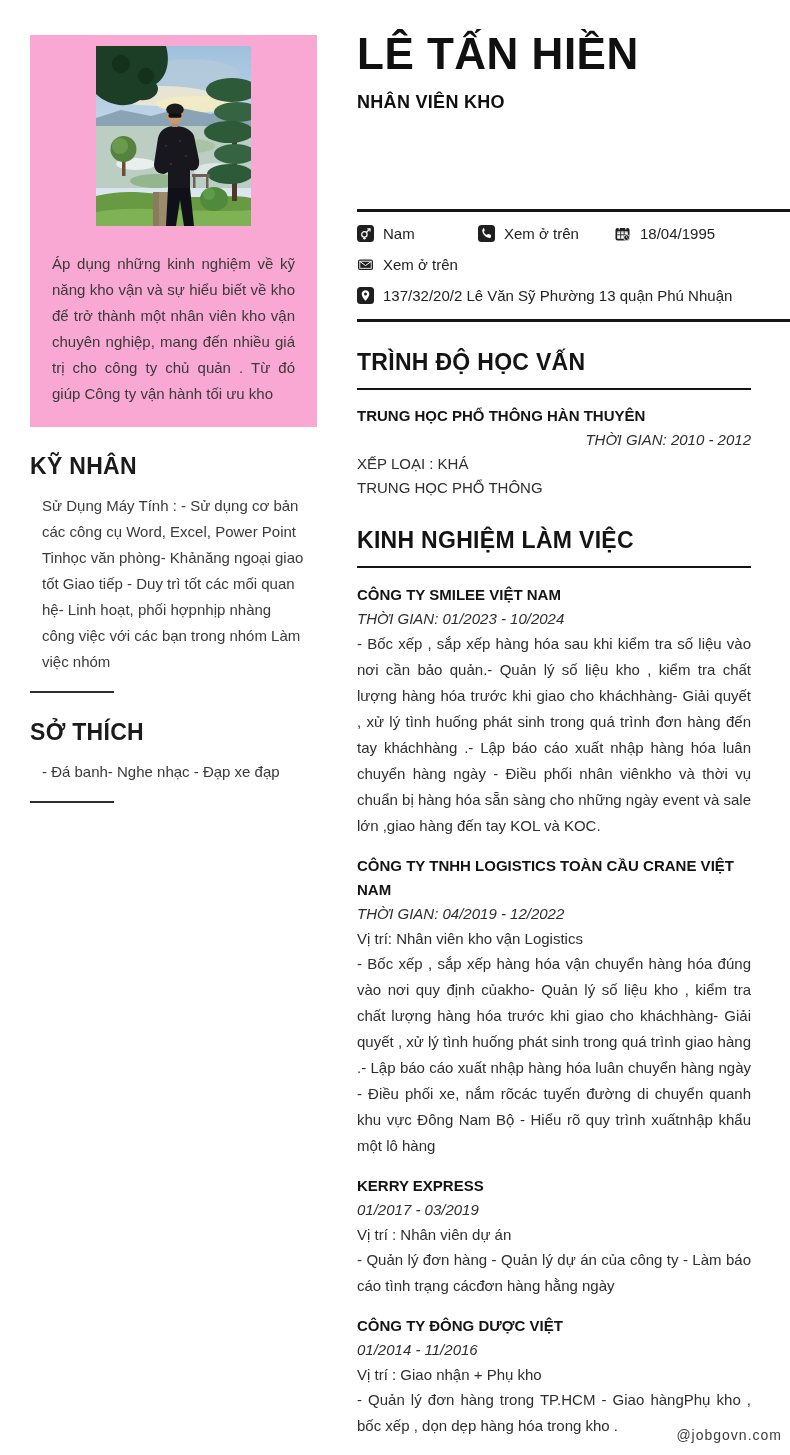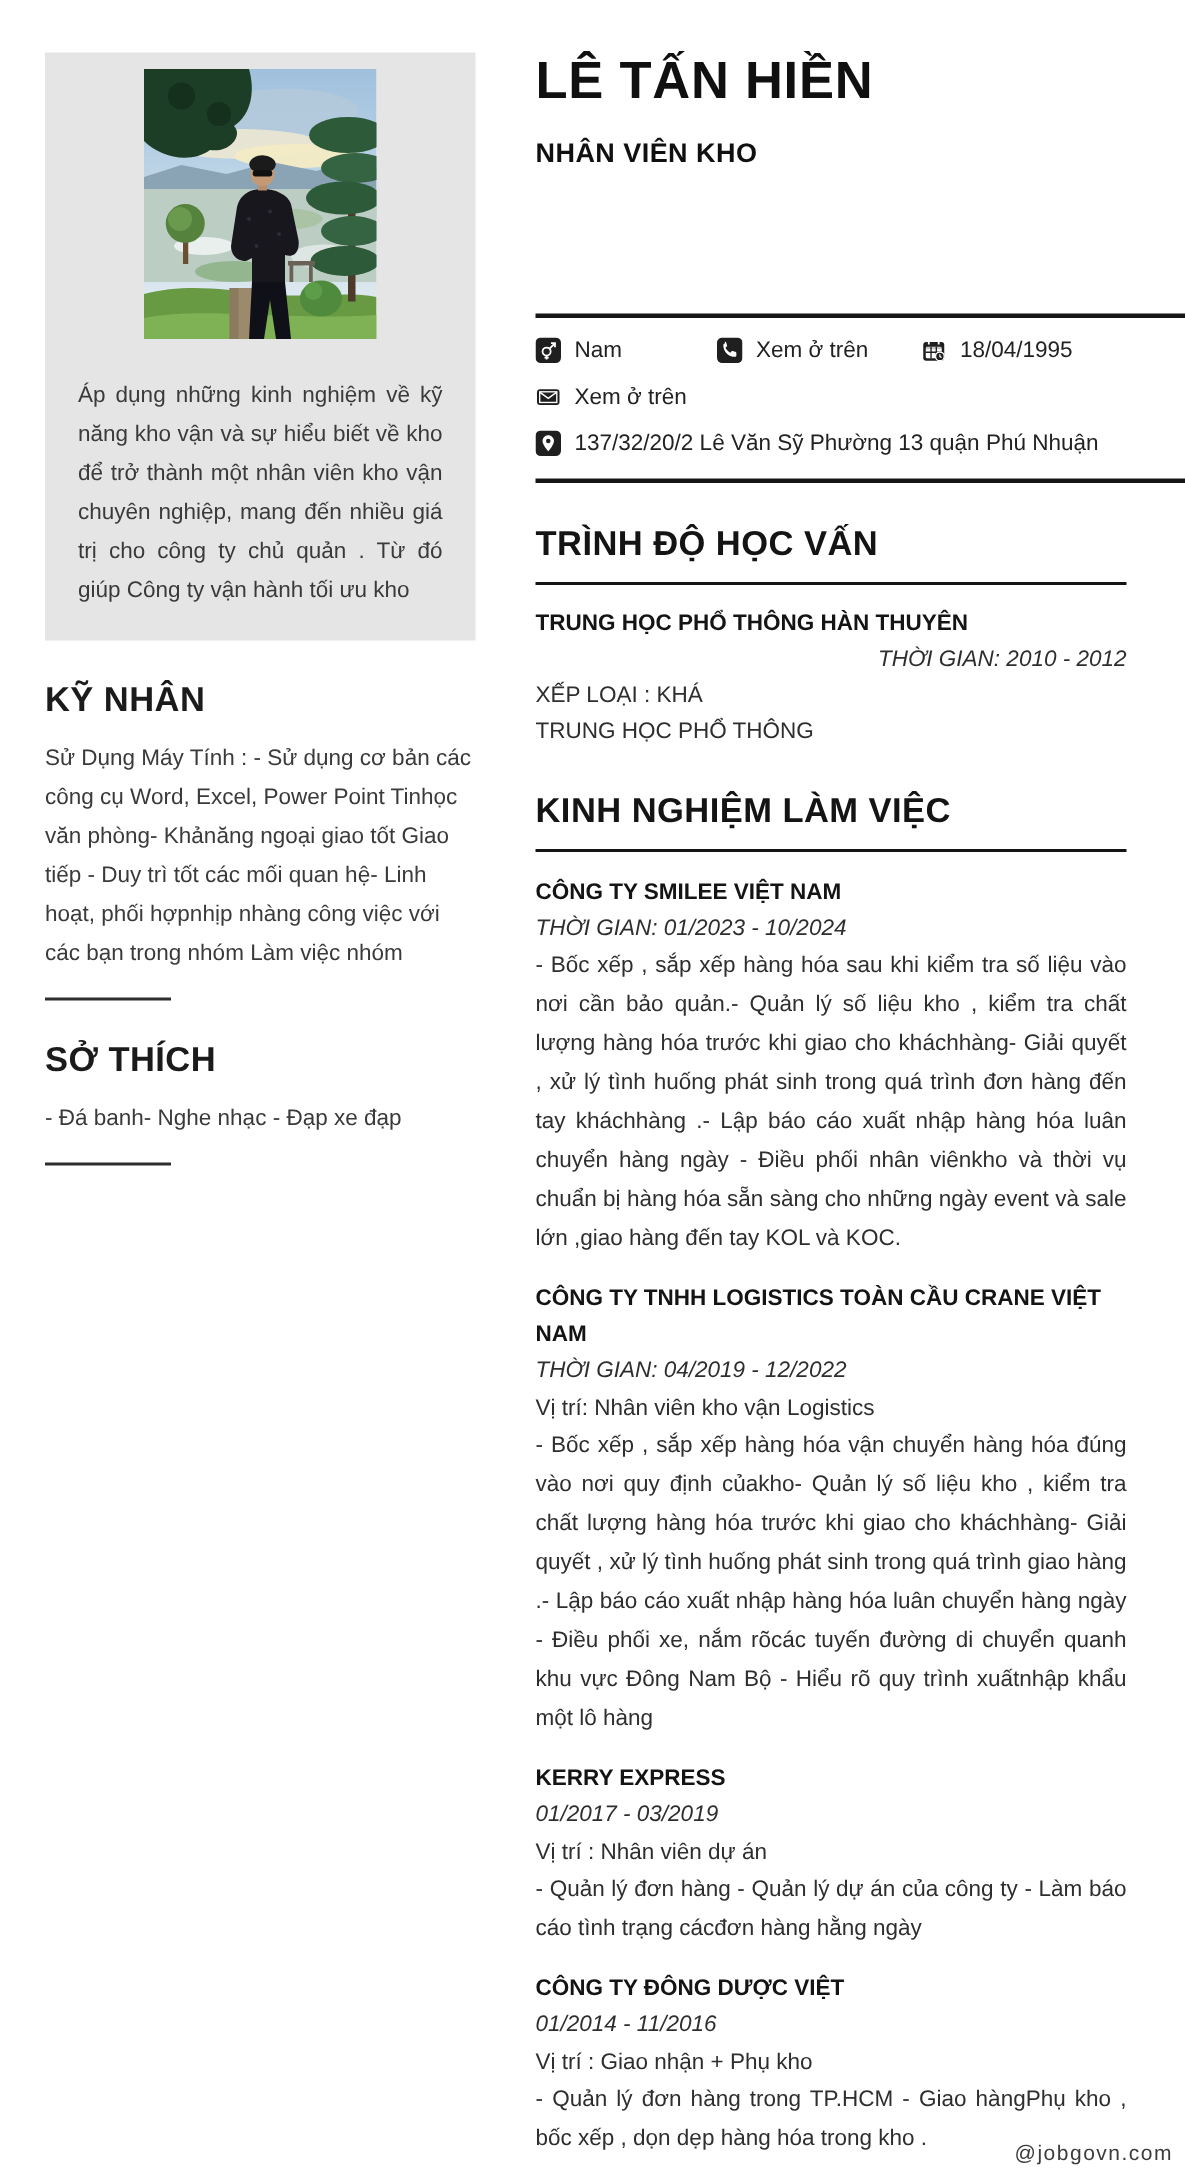--- a/index.html
+++ b/index.html
@@ -1,30 +1,30 @@
 <!DOCTYPE html>
 <html><head>
 <meta charset="utf-8">
 <style>
   html,body{margin:0;padding:0;background:#fff;}
   .page{position:relative;width:790px;height:1455px;background:#ffffff;overflow:hidden;
         font-family:"Liberation Sans","DejaVu Sans",sans-serif;color:#2e2e2e;}
 
   
   .left-col{position:absolute;left:30px;top:35px;width:287px;}
-  .profile-box{background:#e5e5e5;padding:11px 22px 20px;}
+  .profile-box{background:#f9a8d4;padding:11px 22px 20px;}
   .photo-wrap{width:155px;height:180px;margin:0 auto;display:block;overflow:hidden;}
   .summary{margin:25px 0 0;font-size:15px;line-height:26px;text-align:justify;color:#3a3a3a;}
   .side-sec-title{font-size:23px;font-weight:800;color:#1b1b1b;margin:26px 0 0;letter-spacing:.3px;}
-  .side-text{margin:13px 0 0;font-size:15px;line-height:26px;color:#3a3a3a;}
+  .side-text{margin:13px 12px 0;font-size:15px;line-height:26px;color:#3a3a3a;}
   .side-divider{width:84px;border:none;border-top:2px solid #2e2e2e;margin:16px 0 0;}
 
   
   .right-col{position:absolute;left:357px;top:30px;width:394px;}
-  .name{margin:0;font-size:35px;line-height:48px;font-weight:900;color:#101010;letter-spacing:.5px;}
+  .name{margin:0;font-size:44px;line-height:48px;font-weight:900;color:#101010;letter-spacing:.5px;}
   .subtitle{margin:13px 0 0;font-size:18px;line-height:22px;font-weight:800;color:#101010;letter-spacing:.3px;}
 
   .contact{margin-top:96px;width:433px;border-top:3px solid #161616;border-bottom:3px solid #161616;
            padding:13px 0 15px;}
   .c-row{display:flex;align-items:center;}
   .c-row + .c-row{margin-top:14px;}
   .c-item{display:flex;gap:9px;font-size:15px;color:#222222;}
   .c-item.w1{width:121px;}
   .c-item.w2{width:136px;}
   .c-icon{width:17px;height:17px;flex-shrink:0;display:block;}

